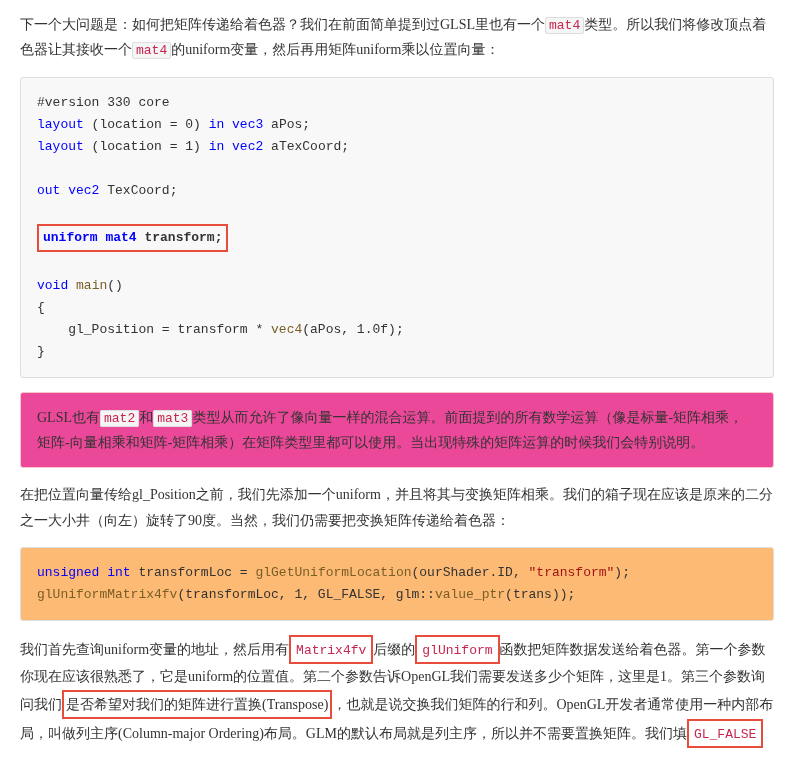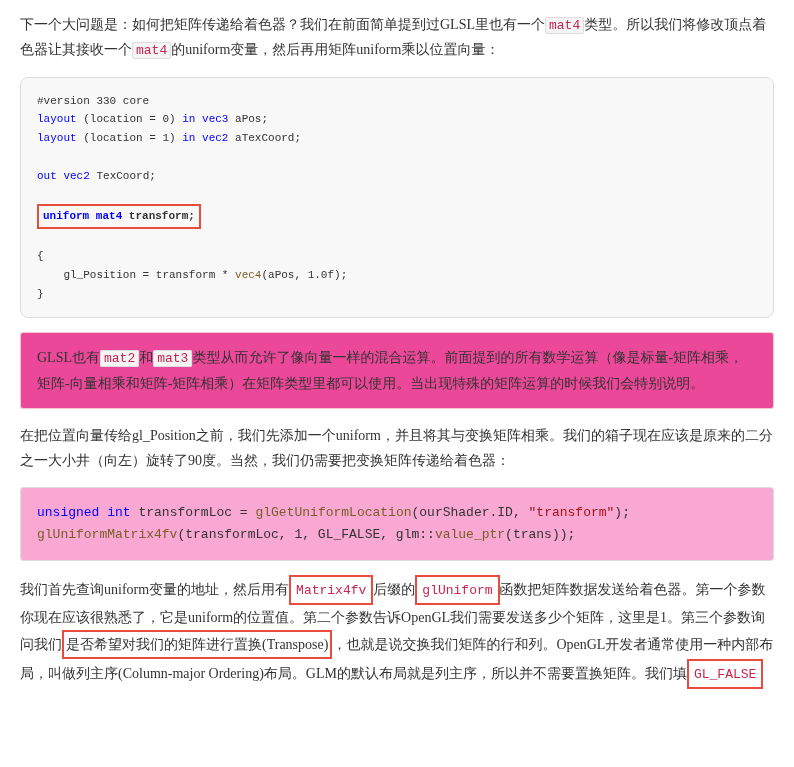--- a/index.html
+++ b/index.html
@@ -24,25 +24,25 @@
       font-size: 13px;
       background: #f5f5f5;
       border: 1px solid #ddd;
       border-radius: 2px;
       padding: 0 3px;
       color: #c7254e;
     }
     .code-block {
       background: #f8f8f8;
       border: 1px solid #ddd;
-      border-radius: 8px;
+      border-radius: 3px;
       padding: 14px 16px;
       margin: 14px 0;
       font-family: 'Courier New', monospace;
-      font-size: 11px;
+      font-size: 13px;
       line-height: 1.7;
       color: #333;
     }
     .code-line {
       display: block;
       white-space: pre;
     }
     .code-keyword { color: #0000ff; }
     .code-type { color: #0000ff; }
     .code-string { color: #a31515; }
@@ -58,21 +58,21 @@
       line-height: 1.8;
       color: #333;
     }
     .body-text {
       font-size: 14px;
       line-height: 1.8;
       margin: 12px 0;
       color: #333;
     }
     .code-block2 {
-      background: #f9a8d4;
+      background: #fdba74;
       border: 1px solid #ddd;
       border-radius: 3px;
       padding: 14px 16px;
       margin: 14px 0;
       font-family: 'Courier New', monospace;
       font-size: 13px;
       line-height: 1.7;
       color: #333;
     }
   </style>
@@ -85,20 +85,21 @@
 
 <div class="code-block">
   <span class="code-line"><span class="code-plain">#version 330 core</span></span>
   <span class="code-line"><span class="code-keyword">layout</span> (location = 0) <span class="code-keyword">in</span> <span class="code-type">vec3</span> aPos;</span>
   <span class="code-line"><span class="code-keyword">layout</span> (location = 1) <span class="code-keyword">in</span> <span class="code-type">vec2</span> aTexCoord;</span>
   <span class="code-line">&nbsp;</span>
   <span class="code-line"><span class="code-keyword">out</span> <span class="code-type">vec2</span> TexCoord;</span>
   <span class="code-line">&nbsp;</span>
   <span class="code-line"><span style="display:inline-block; border: 2px solid #e74c3c; padding: 1px 4px; font-weight: bold;"><span class="code-keyword">uniform</span> <span class="code-type">mat4</span> transform;</span></span>
   <span class="code-line">&nbsp;</span>
+  <span class="code-line"><span class="code-keyword">void</span> <span class="code-func">main</span>()</span>
   <span class="code-line">{</span>
   <span class="code-line">    gl_Position = transform * <span class="code-func">vec4</span>(aPos, 1.0f);</span>
   <span class="code-line">}</span>
 </div>
 
 <div class="info-box">
   <span>GLSL也有</span><code class="inline-code">mat2</code><span>和</span><code class="inline-code">mat3</code><span>类型从而允许了像向量一样的混合运算。前面提到的所有数学运算（像是标量-矩阵相乘，矩阵-向量相乘和矩阵-矩阵相乘）在矩阵类型里都可以使用。当出现特殊的矩阵运算的时候我们会特别说明。</span>
 </div>
 
 <p class="body-text">

